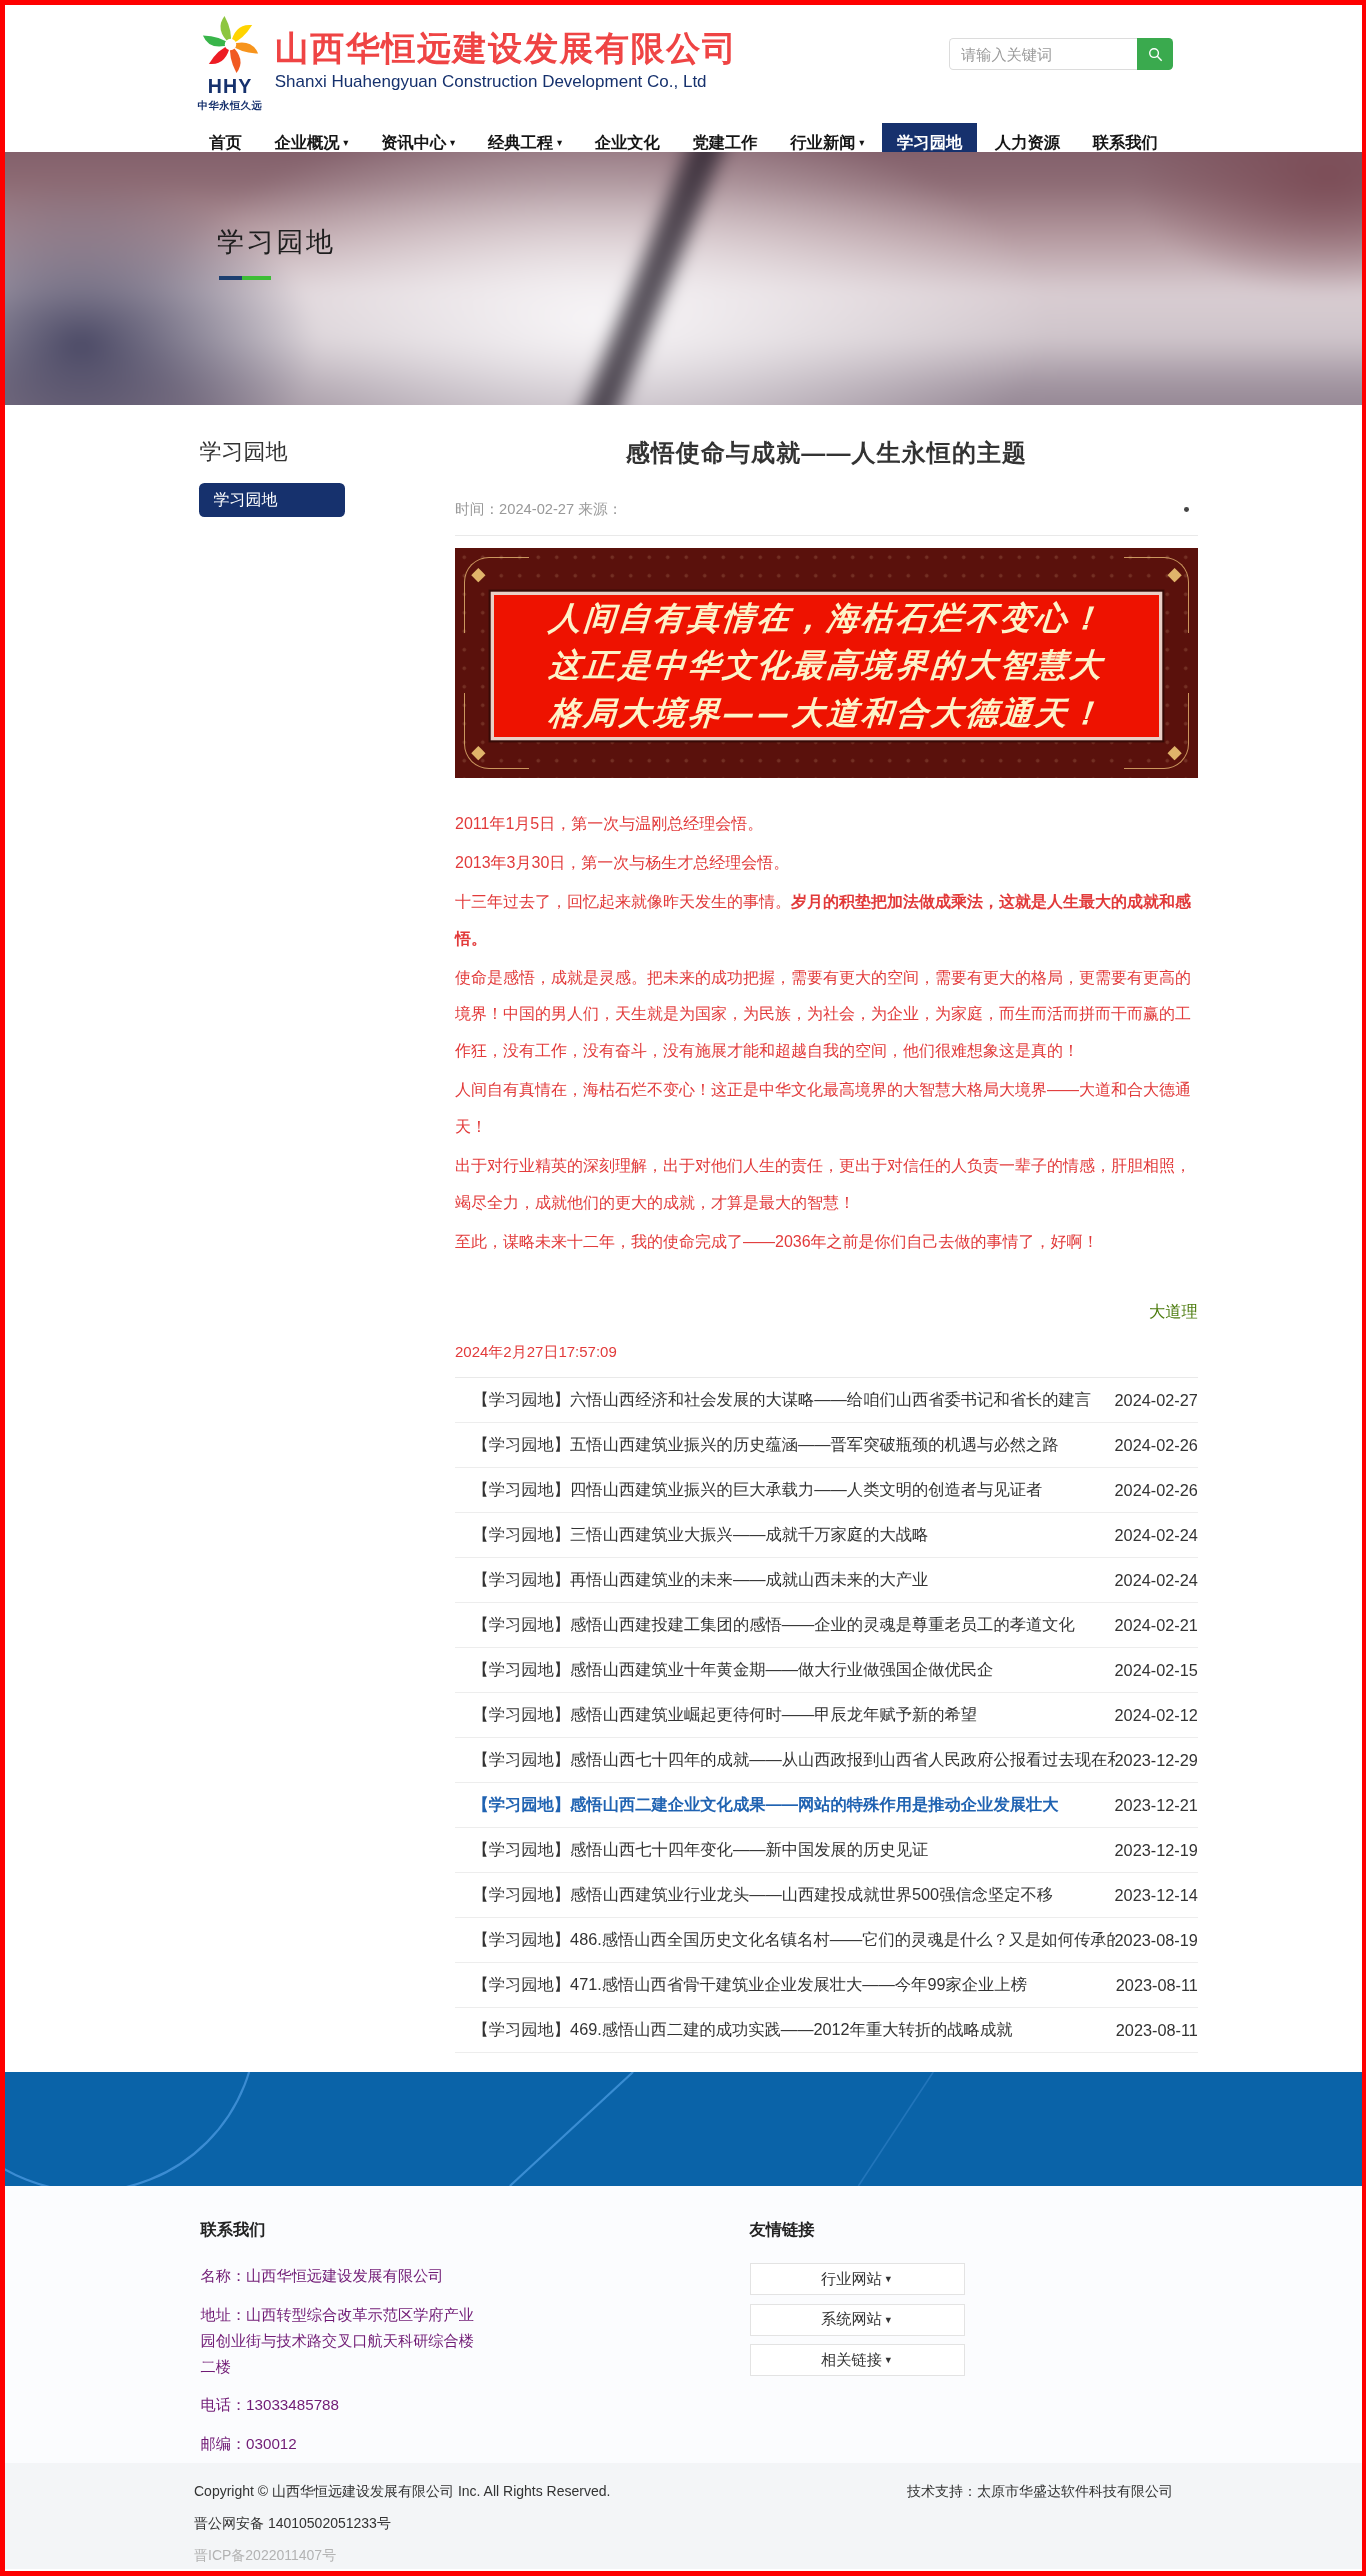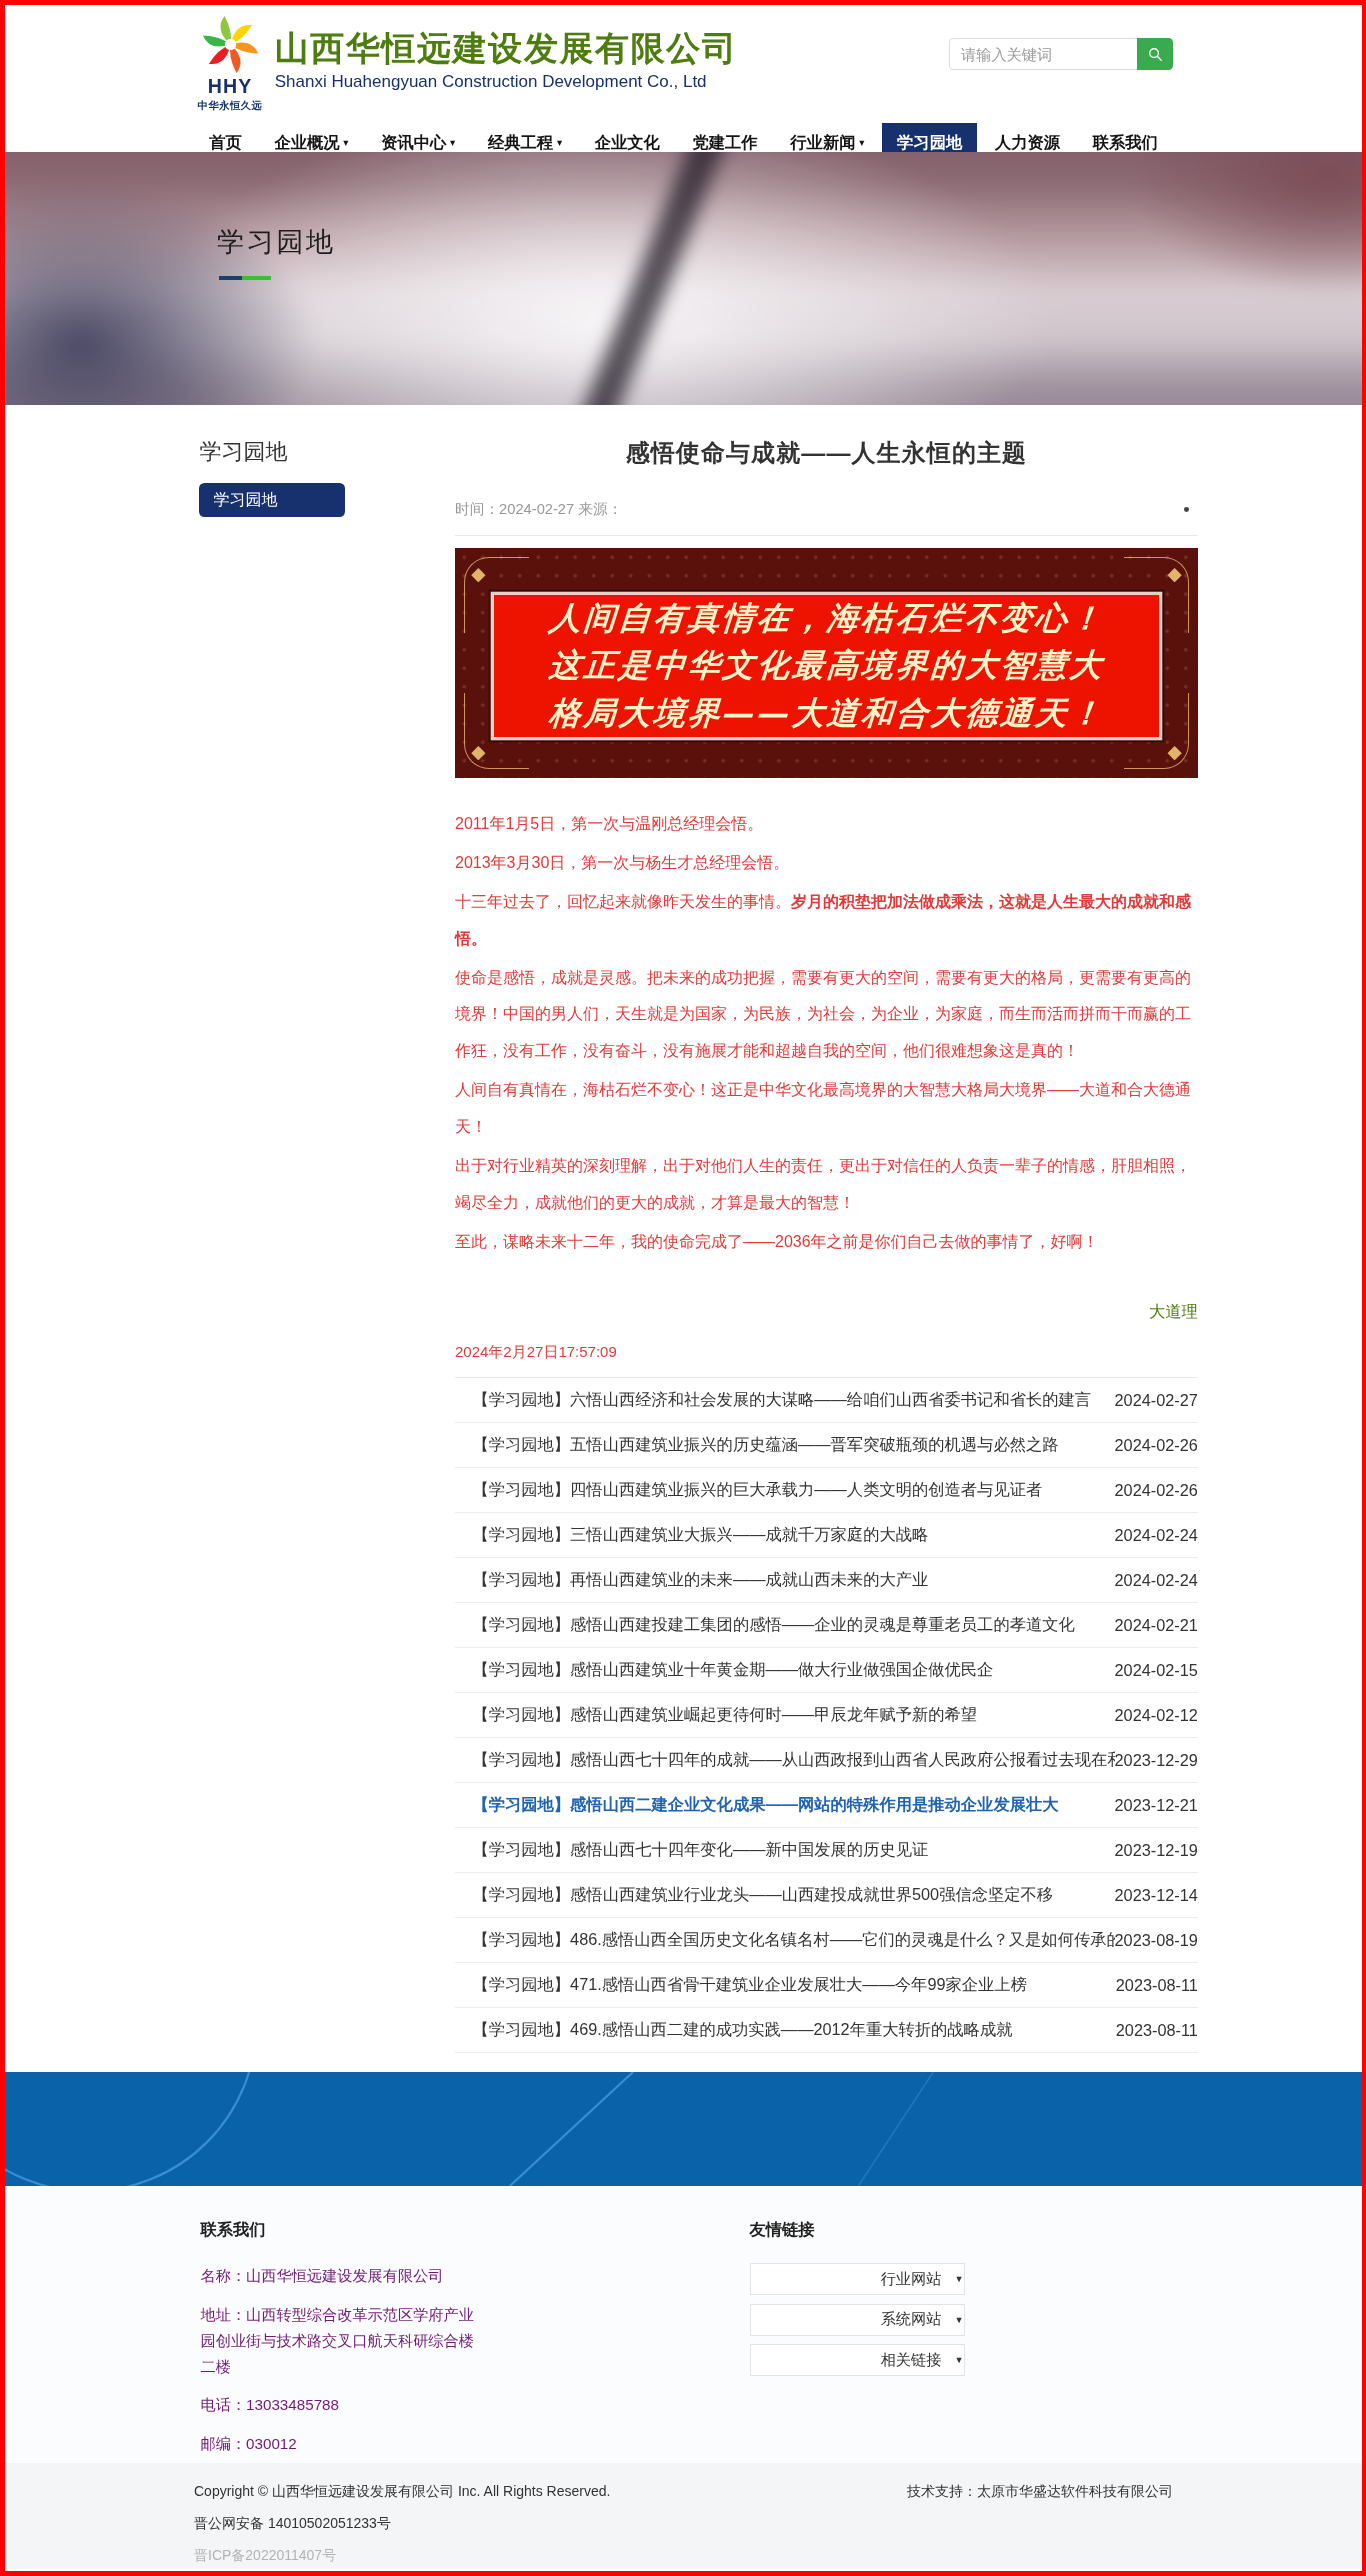--- a/index.html
+++ b/index.html
@@ -8,21 +8,21 @@
   .container { width:979px; margin:0 auto; position:relative; }
 
   
   header { height:147px; padding-top:11px; background:#fff; }
   .header-inner { display:flex; justify-content:space-between; }
   .logo { display:flex; align-items:flex-start; cursor:pointer; }
   .logo-badge { width:72px; text-align:center; }
   .logo-hhy { font-size:19.6px; font-weight:bold; color:#16316d; line-height:1; margin-top:2px; letter-spacing:1.1px;}
   .logo-slogan { font-size:10.3px; color:#16316d; font-weight:bold; margin-top:2.2px; letter-spacing:0.5px;}
   .logo-text { margin-left:8.7px; padding-top:13px; }
-  .logo-cn { font-size:34px; font-weight:bold; color:#4d7c0f; letter-spacing:1.6px; line-height:1.15; }
+  .logo-cn { font-size:34px; font-weight:bold; color:#ef4444; letter-spacing:1.6px; line-height:1.15; }
   .logo-en { font-size:17px; color:#16316d; margin-top:4.4px; font-weight:500; }
   .search { margin-top:22px; display:flex; height:32px; }
   .search input { width:188px; height:32px; border:1.1px solid #dcdcdc; border-right:none; border-radius:4.4px 0 0 4.4px; padding:0 11px; font-size:15.2px; color:#333; outline:none; }
   .search input::placeholder { color:#9a9a9a; }
   .search button { width:36px; height:32px; background:#3aaa4e; border:none; border-radius:0 4.4px 4.4px 0; cursor:pointer; display:flex; align-items:center; justify-content:center; }
   nav.container { display:flex; justify-content:space-between; align-items:center; margin-top:9.8px; }
   .nav-item { font-size:16.3px; font-weight:600; color:#151515; padding:9.2px 15.2px; cursor:pointer; white-space:nowrap; }
   .nav-item.active { background:#16316d; color:#fff; }
   .nav-item .caret { font-size:10.3px; margin-left:3.8px; vertical-align:2.2px; }
 
@@ -94,21 +94,21 @@
   .blue-band { height:114px; background:#0a63a8; position:relative; overflow:hidden; }
   .blue-band svg { position:absolute; inset:0; }
 
   
   .footer-main { height:277px; background:#fbfcfe; padding-top:33px; }
   .footer-cols { display:flex; }
   .contact { width:305px; margin-left:6.5px; }
   .f-head { font-size:16.3px; font-weight:bold; color:#222; margin-bottom:22px; }
   .contact p { font-size:15.2px; color:#701a75; line-height:1.7; margin-bottom:13px; width:283px; }
   .links { margin-left:244px; width:218px; }
-  .link-box { width:215px; height:32px; border:1.1px solid #e3e3e3; background:#fff; display:flex; align-items:center; justify-content:flex-end; gap:13px; font-size:15.2px; color:#333; margin-bottom:8.7px; cursor:pointer; }
+  .link-box { width:215px; height:32px; border:1.1px solid #e3e3e3; background:#fff; display:flex; align-items:center; justify-content:center; gap:2px; font-size:15.2px; color:#333; margin-bottom:8.7px; cursor:pointer; }
   .link-caret { font-size:9.2px; color:#333; }
 
   .bottom-bar { height:106px; background:#f3f5f7; padding-top:19.6px; }
   .bottom-inner { display:flex; justify-content:space-between; }
   .b-left p { margin-bottom:14px; font-size:14px; color:#333; }
   .b-left p.muted { color:#b3b3b3; }
   .b-right { font-size:14px; color:#333; }
 </style>
 </head>
 <body>

